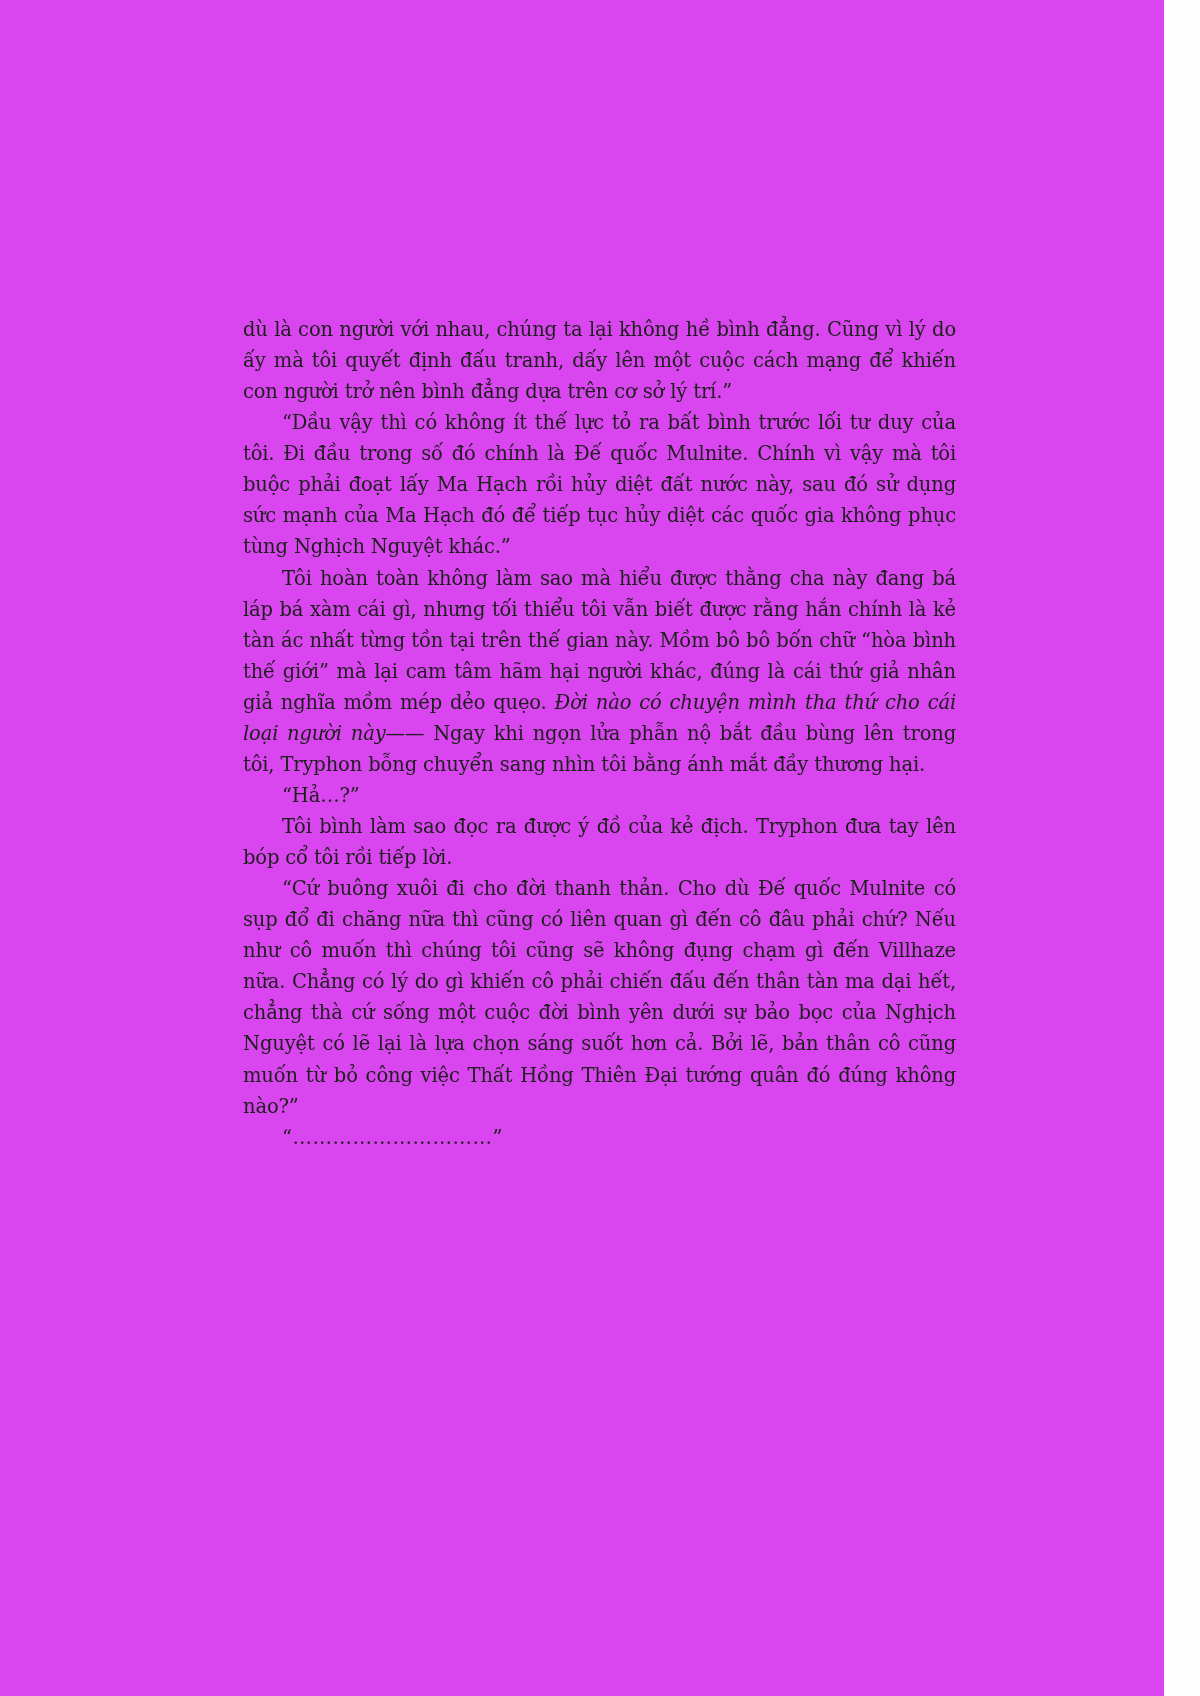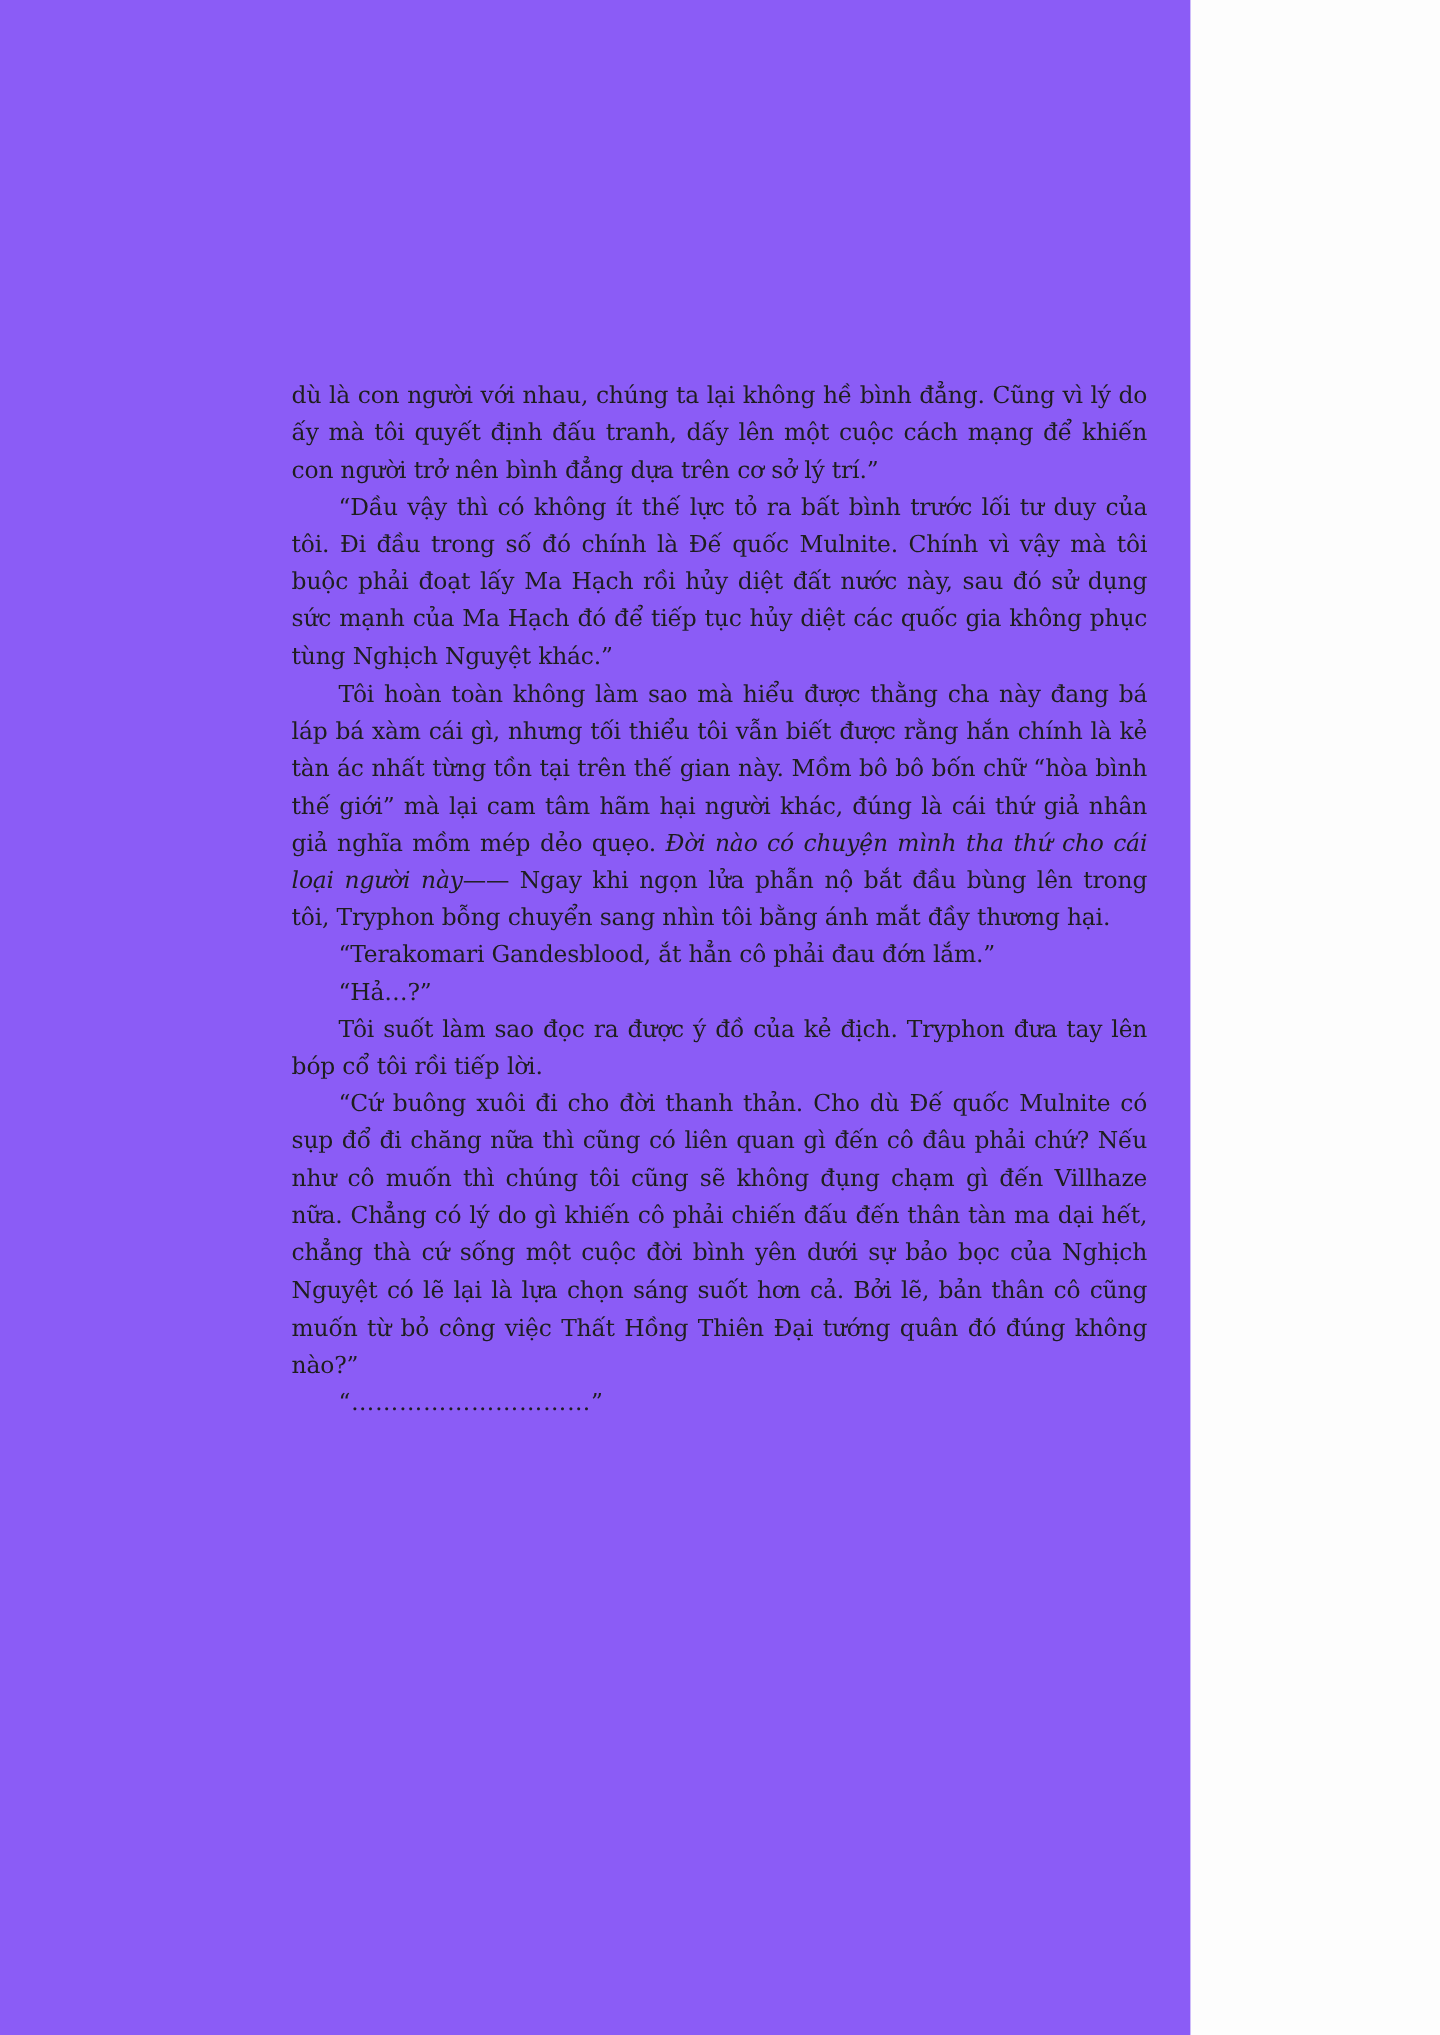--- a/index.html
+++ b/index.html
@@ -9,23 +9,23 @@
   }
   body {
     width: 1200px;
     height: 1696px;
     position: relative;
     overflow: hidden;
   }
   .page {
     position: absolute;
     left: 0; top: 0;
-    width: 992px;
+    width: 1164px;
     height: 1696px;
-    background: #8b5cf6;
+    background: #d946ef;
   }
   .text-block {
     position: absolute;
     left: 243px;
     top: 314px;
     width: 713px;
     font-family: "DejaVu Serif", "Liberation Serif", serif;
     font-size: 19.5px;
     line-height: 31.06px;
     color: #1e1e1e;
@@ -54,27 +54,24 @@
     <p class="para no-indent">
       <span>dù là con người với nhau, chúng ta lại không hề bình đẳng. Cũng vì lý do ấy mà tôi quyết định đấu tranh, dấy lên một cuộc cách mạng để khiến con người trở nên bình đẳng dựa trên cơ sở lý trí.”</span>
     </p>
     <p class="para">
       <span>“Dầu vậy thì có không ít thế lực tỏ ra bất bình trước lối tư duy của tôi. Đi đầu trong số đó chính là Đế quốc Mulnite. Chính vì vậy mà tôi buộc phải đoạt lấy Ma Hạch rồi hủy diệt đất nước này, sau đó sử dụng sức mạnh của Ma Hạch đó để tiếp tục hủy diệt các quốc gia không phục tùng Nghịch Nguyệt khác.”</span>
     </p>
     <p class="para">
       <span>Tôi hoàn toàn không làm sao mà hiểu được thằng cha này đang bá láp bá xàm cái gì, nhưng tối thiểu tôi vẫn biết được rằng hắn chính là kẻ tàn ác nhất từng tồn tại trên thế gian này. Mồm bô bô bốn chữ “hòa bình thế giới” mà lại cam tâm hãm hại người khác, đúng là cái thứ giả nhân giả nghĩa mồm mép dẻo quẹo. </span><span class="seg-italic">Đời nào có chuyện mình tha thứ cho cái loại người này</span><span>—— Ngay khi ngọn lửa phẫn nộ bắt đầu bùng lên trong tôi, Tryphon bỗng chuyển sang nhìn tôi bằng ánh mắt đầy thương hại.</span>
     </p>
     <p class="para">
-      <span>“Terakomari Gandesblood, ắt hẳn cô phải đau đớn lắm.”</span>
-    </p>
-    <p class="para">
       <span>“Hả…?”</span>
     </p>
     <p class="para">
-      <span>Tôi suốt làm sao đọc ra được ý đồ của kẻ địch. Tryphon đưa tay lên bóp cổ tôi rồi tiếp lời.</span>
+      <span>Tôi bình làm sao đọc ra được ý đồ của kẻ địch. Tryphon đưa tay lên bóp cổ tôi rồi tiếp lời.</span>
     </p>
     <p class="para">
       <span>“Cứ buông xuôi đi cho đời thanh thản. Cho dù Đế quốc Mulnite có sụp đổ đi chăng nữa thì cũng có liên quan gì đến cô đâu phải chứ? Nếu như cô muốn thì chúng tôi cũng sẽ không đụng chạm gì đến Villhaze nữa. Chẳng có lý do gì khiến cô phải chiến đấu đến thân tàn ma dại hết, chẳng thà cứ sống một cuộc đời bình yên dưới sự bảo bọc của Nghịch Nguyệt có lẽ lại là lựa chọn sáng suốt hơn cả. Bởi lẽ, bản thân cô cũng muốn từ bỏ công việc Thất Hồng Thiên Đại tướng quân đó đúng không nào?”</span>
     </p>
     <p class="para ellipsis-line">
       <span>“…………………………”</span>
     </p>
   </div>
 </div>
 

